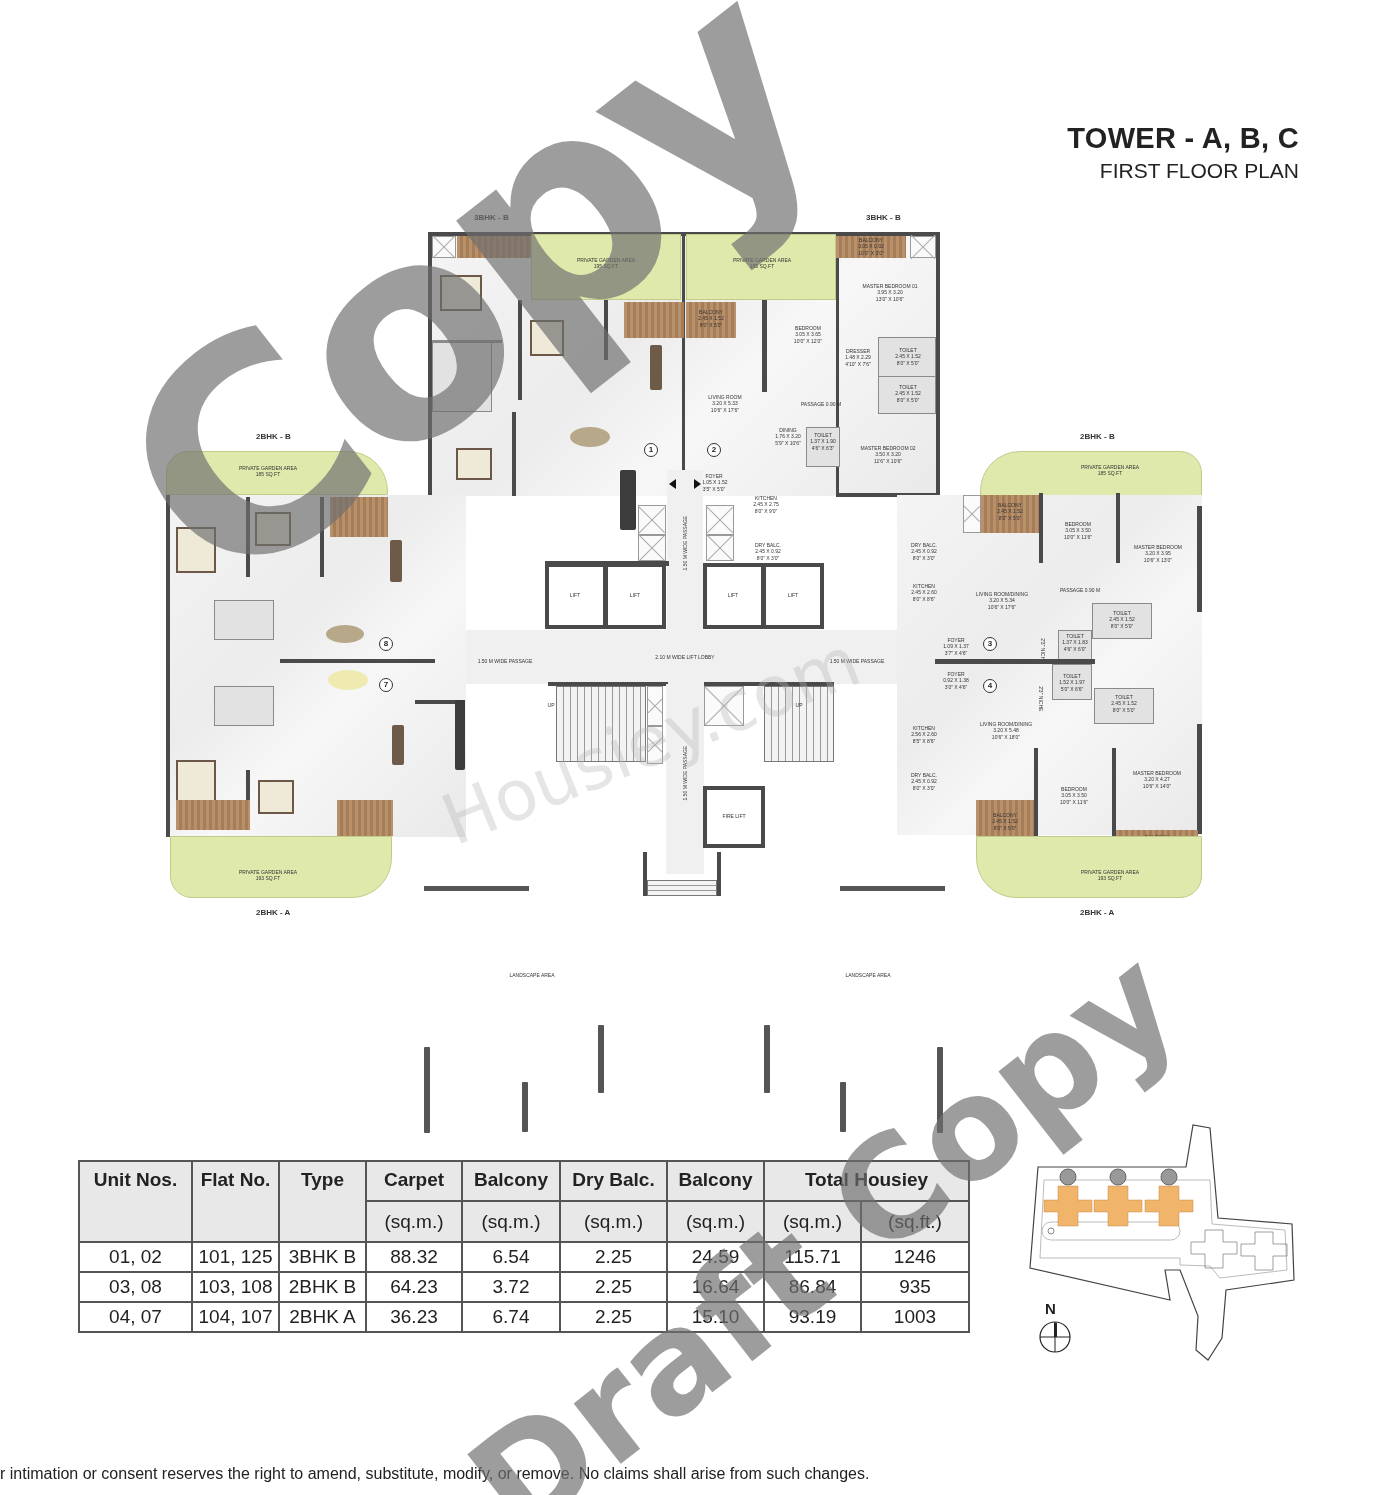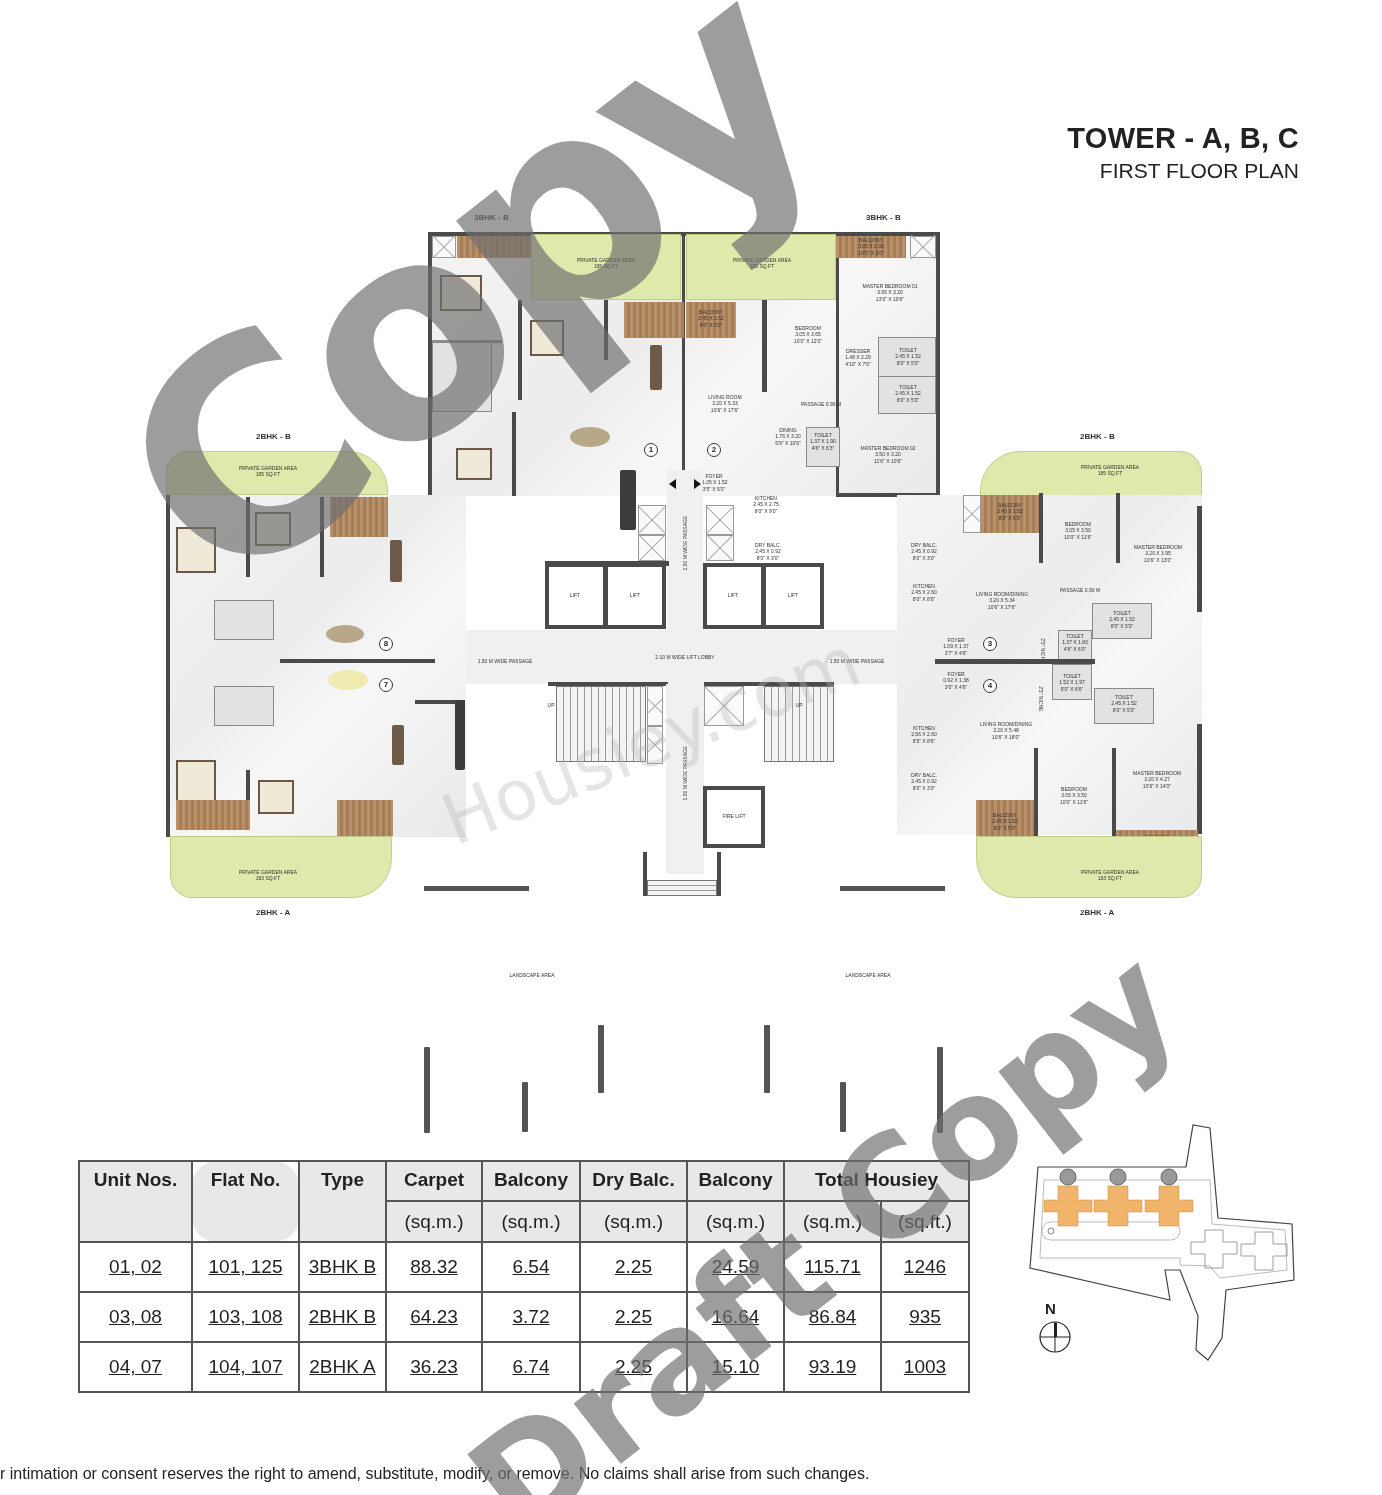--- a/index.html
+++ b/index.html
@@ -35,21 +35,21 @@
   .arrow-l { position: absolute; width: 0; height: 0; border-top: 5px solid transparent; border-bottom: 5px solid transparent; border-right: 7px solid #111; }
   .arrow-r { position: absolute; width: 0; height: 0; border-top: 5px solid transparent; border-bottom: 5px solid transparent; border-left: 7px solid #111; }
   .bar-v { position: absolute; width: 6px; background: #555; border-radius: 1px; }
   .bar-h { position: absolute; height: 5px; background: #555; }
 
   
   .area-table { position: absolute; left: 78px; top: 1160px; width: 892px; border-collapse: collapse; font-size: 19px; color: #222; }
   .area-table th, .area-table td { border: 2px solid #555; text-align: center; }
   .area-table th { background: #e8e8e8; font-weight: bold; height: 40px; vertical-align: top; padding-top: 7px; }
   .area-table .sub th { font-weight: normal; height: 41px; vertical-align: middle; padding-top: 0; text-align: center; }
-  .area-table td { height: 50px; text-decoration: underline; }
+  .area-table td { height: 30px; }
 
   
   .keyplan { position: absolute; left: 1000px; top: 1120px; width: 310px; height: 250px; }
 
   .disclaimer { position: absolute; left: 0; top: 1465px; font-size: 16px; color: #222; white-space: nowrap; }
 
   
   .wm { position: absolute; color: rgba(110,110,110,0.68); font-weight: bold; white-space: nowrap; pointer-events: none; font-family: "DejaVu Sans", sans-serif; }
   .wm-light { position: absolute; color: rgba(180,180,180,0.35); white-space: nowrap; pointer-events: none; font-family: "DejaVu Sans", sans-serif; }
 </style>
@@ -253,21 +253,21 @@
   <div class="bar-v" style="left:598px;top:1025px;height:68px;"></div>
   <div class="bar-v" style="left:764px;top:1025px;height:68px;"></div>
   <div class="bar-v" style="left:840px;top:1082px;height:50px;"></div>
   <div class="bar-v" style="left:937px;top:1047px;height:86px;"></div>
 </div>
 
 <table class="area-table">
   <thead>
     <tr>
       <th rowspan="2" style="width:113px;">Unit Nos.</th>
-      <th rowspan="2" style="width:107px;border-radius:25px;">Flat No.</th>
+      <th rowspan="2" style="width:87px;">Flat No.</th>
       <th rowspan="2" style="width:87px;">Type</th>
       <th style="width:96px;">Carpet</th>
       <th style="width:98px;">Balcony</th>
       <th style="width:107px;">Dry Balc.</th>
       <th style="width:97px;">Balcony</th>
       <th colspan="2">Total Housiey</th>
     </tr>
     <tr class="sub">
       <th>(sq.m.)</th>
       <th>(sq.m.)</th>

